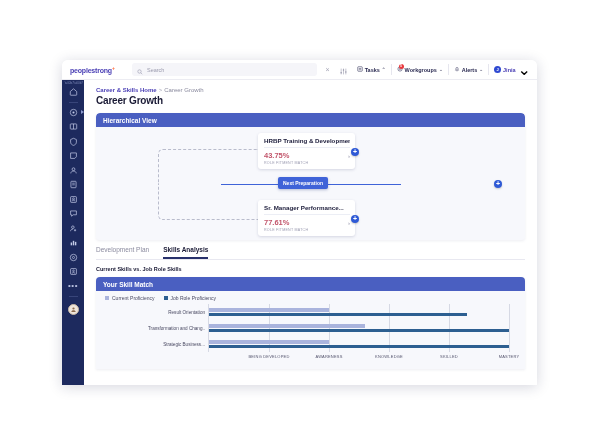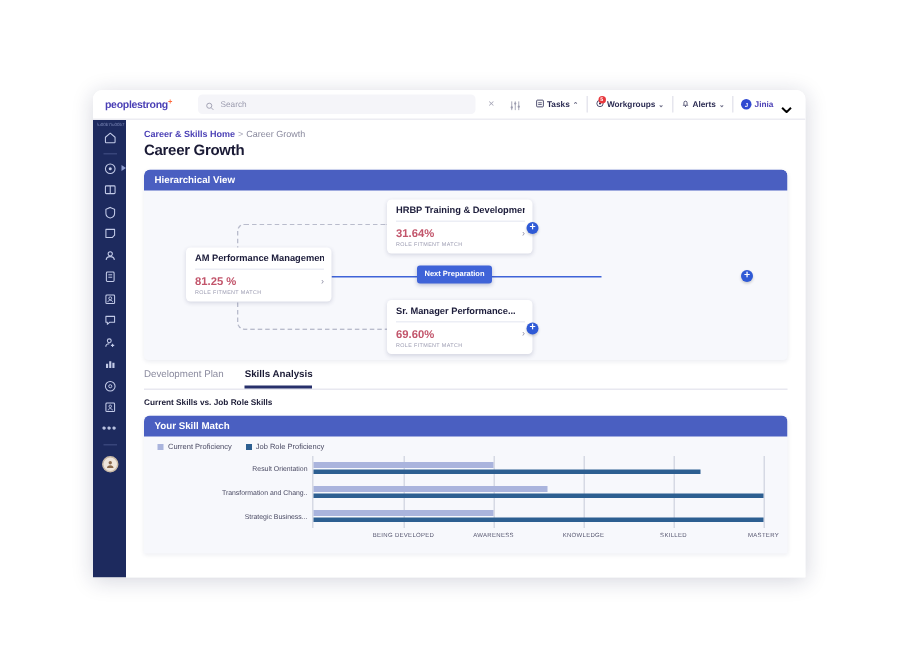--- a/index.html
+++ b/index.html
@@ -482,43 +482,35 @@
 
       <div class="hv-card">
         <div class="hv-head">Hierarchical View</div>
         <div class="hv-body">
 
           <div class="dashbox" style="left:62px; top:22px; width:100px; height:35px; border-bottom:none; border-top-left-radius:5px;"></div>
           <div class="dashbox" style="left:62px; top:57px; width:100px; height:36px; border-top:none; border-bottom-left-radius:5px;"></div>
 
           <div class="hline" style="left:125px; top:57px; width:180px;"></div>
 
-          <div class="node" style="left:28px; top:38px; width:97px;">
-            <div class="nt">AM Performance Management</div>
-            <div class="nrow">
-              <span class="pct">81.25 %</span>
-              <span class="chev">›</span>
-            </div>
-            <div class="sub">ROLE FITMENT MATCH</div>
-          </div>
 
           <div class="node" style="left:162px; top:6px; width:97px;">
             <div class="nt">HRBP Training &amp; Development</div>
             <div class="nrow">
-              <span class="pct">31.64%</span>
+              <span class="pct">43.75%</span>
               <span class="chev">›</span>
             </div>
             <div class="sub">ROLE FITMENT MATCH</div>
           </div>
           <div class="plus" style="left:255px; top:21px;">+</div>
 
           <div class="node" style="left:162px; top:73px; width:97px;">
             <div class="nt">Sr. Manager Performance...</div>
             <div class="nrow">
-              <span class="pct">69.60%</span>
+              <span class="pct">77.61%</span>
               <span class="chev">›</span>
             </div>
             <div class="sub">ROLE FITMENT MATCH</div>
           </div>
           <div class="plus" style="left:255px; top:88px;">+</div>
 
           <div class="plus" style="left:398px; top:53px;">+</div>
 
           <div class="nextprep" style="left:182px; top:50px;">Next Preparation</div>
 

